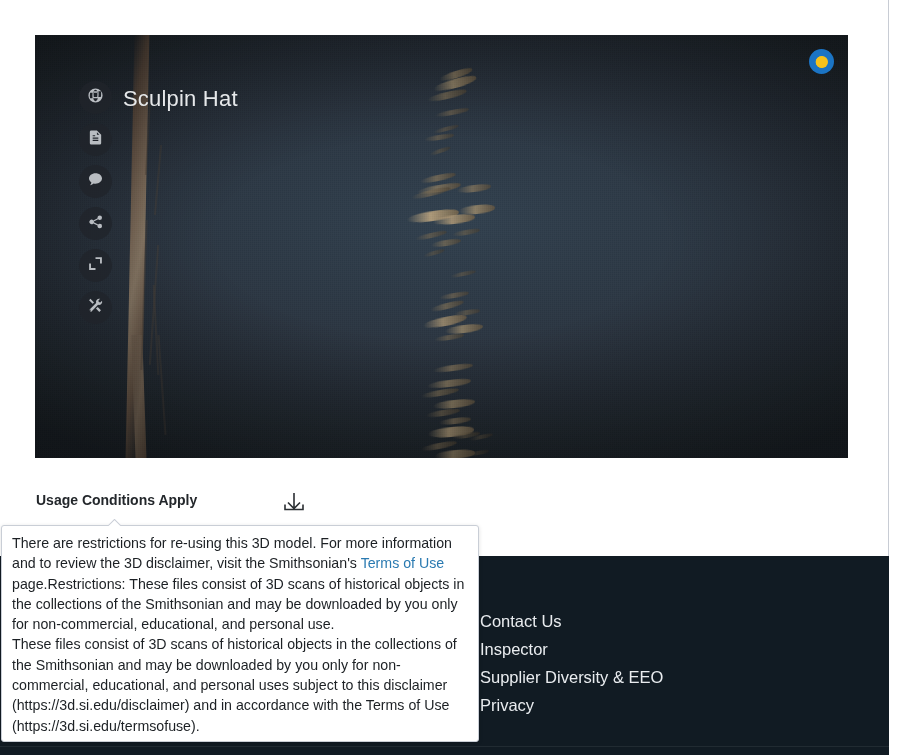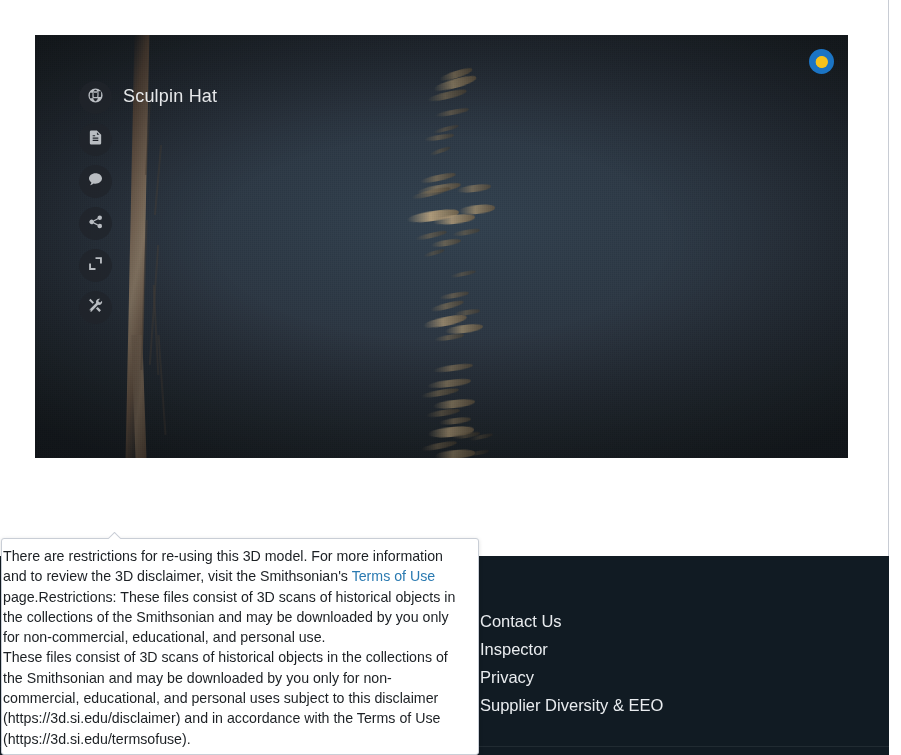--- a/index.html
+++ b/index.html
@@ -90,21 +90,21 @@
     margin-left:-.85px; margin-top:-5.5px;
     background:#f7c21b; transform-origin:50% 50%;
   }
   .brand-text {
     font-family:"Liberation Serif", serif;
     font-size:27px; color:#ffffff; letter-spacing:.1px; line-height:1;
   }
 
   .viewer-title {
     position:absolute; left:88px; top:51px;
-    font-size:18px; color:#e6e8ea; letter-spacing:.2px;
+    font-size:22px; color:#e6e8ea; letter-spacing:.2px;
   }
 
   
   .rail { position:absolute; left:44px; top:46px; display:flex; flex-direction:column; gap:9px; }
   .rail-btn {
     width:33px; height:33px; border-radius:50%;
     background:rgba(32,36,42,.78);
     display:flex; align-items:center; justify-content:center;
     cursor:pointer;
   }
@@ -118,23 +118,22 @@
   }
   .dl-btn { position:absolute; left:241px; top:-6px; width:34px; height:34px; cursor:pointer; }
   .dl-btn svg { width:34px; height:34px; stroke:#2b2f33; fill:none; stroke-width:1.6; }
 
   
   .tooltip {
     position:absolute; left:1px; top:525px; width:478px; height:217px;
     background:#ffffff; border:1px solid #c9ced6;
     border-radius:3px;
     box-shadow:0 1px 4px rgba(0,0,0,.13);
-    padding:7px 12px 8px 1px;
+    padding:7px 12px 8px 10px;
     z-index:40;
-    margin-top:13px;
   }
   .tooltip-arrow {
     position:absolute; left:106px; top:-7px; width:13px; height:7px;
     overflow:hidden;
   }
   .tooltip-arrow::after {
     content:""; position:absolute; left:1px; top:2px; width:10px; height:10px;
     background:#fff; border-left:1px solid #c9ced6; border-top:1px solid #c9ced6;
     transform:rotate(45deg);
   }
@@ -297,30 +296,41 @@
         <span>
           <svg viewBox="0 0 24 24">
               <path d="M2.9 4.6l2-2 5 5-2 2-5-5zm14.4-2.1a4.6 4.6 0 00-4.4 5.9L3 18.3 5.7 21l9.9-9.9a4.6 4.6 0 005.6-5.9l-2.5 2.5-2.1-.5-.5-2.1 2.5-2.5a4.6 4.6 0 00-1.3-.1zM4.3 19.6a.9.9 0 11.9-.9.9.9 0 01-.9.9zM15.1 14l4.6 4.6-2.4 2.4-4.6-4.6 2.4-2.4z"></path>
             </svg>
         </span>
       </div>
 
     </div>
   </div>
 
+  <div class="usage-row">
+    <div class="usage-label">Usage Conditions Apply</div>
+    <div class="dl-btn">
+      <span>
+        <svg viewBox="0 0 34 34">
+          <path d="M17 7v15M11 16.5l6 6 6-6" stroke-linecap="butt"></path>
+          <path d="M8 18.5v5h18v-5"></path>
+        </svg>
+      </span>
+    </div>
+  </div>
 
   <div class="tooltip">
     <div class="tooltip-arrow"></div>
     <div class="tip-p"><span>There are restrictions for re-using this 3D model. For more information and to review the 3D disclaimer, visit the Smithsonian's </span><a class="tip-link">Terms of Use</a><span> page.Restrictions: These files consist of 3D scans of historical objects in the collections of the Smithsonian and may be downloaded by you only for non-commercial, educational, and personal use.</span></div>
     <div class="tip-p">These files consist of 3D scans of historical objects in the collections of the Smithsonian and may be downloaded by you only for non-commercial, educational, and personal uses subject to this disclaimer (https://3d.si.edu/disclaimer) and in accordance with the Terms of Use (https://3d.si.edu/termsofuse).</div>
   </div>
 
   <div class="footer">
     <div class="fcol c2" id="fcol2">
         <a class="flink">Contact Us</a>
         <a class="flink">Inspector</a>
+        <a class="flink">Supplier Diversity &amp; EEO</a>
         <a class="flink">Privacy</a>
-        <a class="flink">Supplier Diversity &amp; EEO</a>
       </div>
     <div class="footer-divider"></div>
   </div>
 
 </div>
 
 </body></html>

